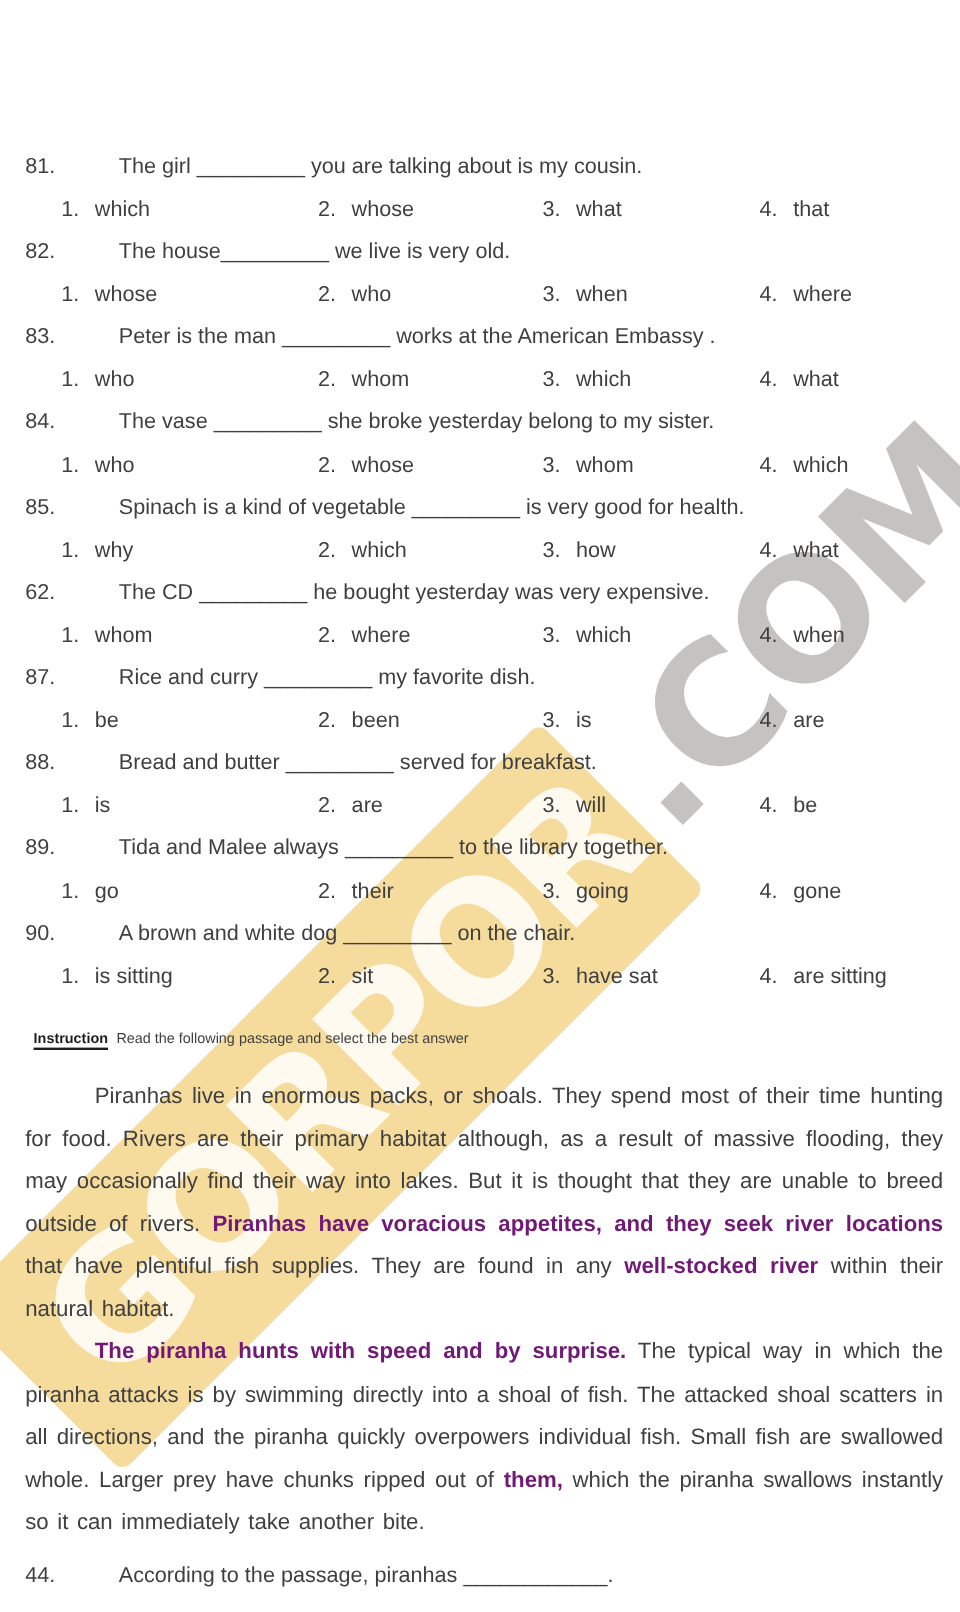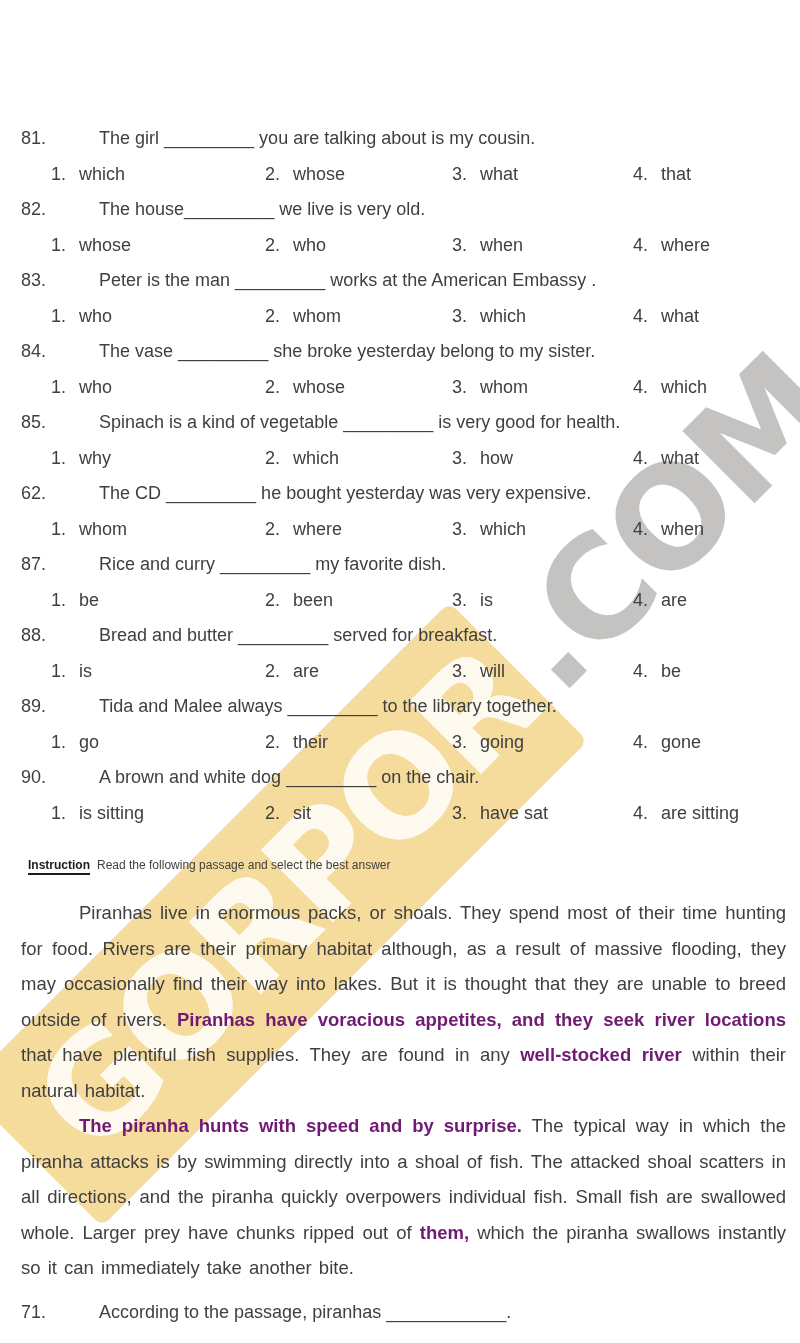--- a/index.html
+++ b/index.html
@@ -306,18 +306,18 @@
       <span class="instr-label">Instruction</span>
       <span class="instr-text">Read the following passage and select the best answer</span>
     </div>
 
     <div class="passage" id="passage">
         <p class="para"><span class="seg">Piranhas live in enormous packs, or shoals.  They spend most of their time hunting for food.  Rivers are their primary habitat although, as a result of massive flooding, they may occasionally find their way into lakes.  But it is thought that they are unable to breed outside of rivers.  </span><span class="seg bold">Piranhas have voracious appetites, and they seek river locations</span><span class="seg"> that have plentiful fish supplies.  They are found in any </span><span class="seg bold">well-stocked river</span><span class="seg"> within their natural habitat.</span></p>
         <p class="para"><span class="seg bold">The piranha hunts with speed and by surprise.</span><span class="seg">  The typical way in which the piranha attacks is by swimming directly into a shoal of fish.  The attacked shoal scatters in all directions, and the piranha quickly overpowers individual fish.  Small fish are swallowed whole.  Larger prey have chunks ripped out of </span><span class="seg bold">them,</span><span class="seg"> which the piranha swallows instantly so it can immediately take another bite.</span></p>
       </div>
 
     <div class="q-line q91">
-      <span class="q-num">71.</span>
+      <span class="q-num">44.</span>
       <span class="q-text">According to the passage, piranhas ____________.</span>
     </div>
 
   </div>
 </div>
 
 </body></html>

